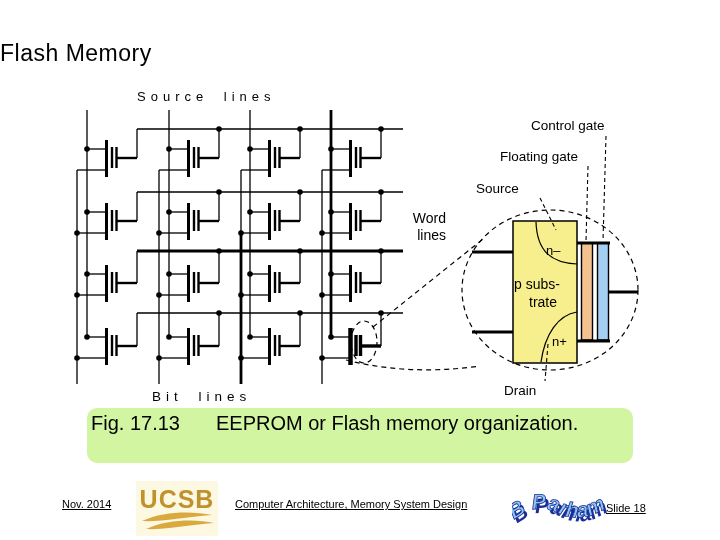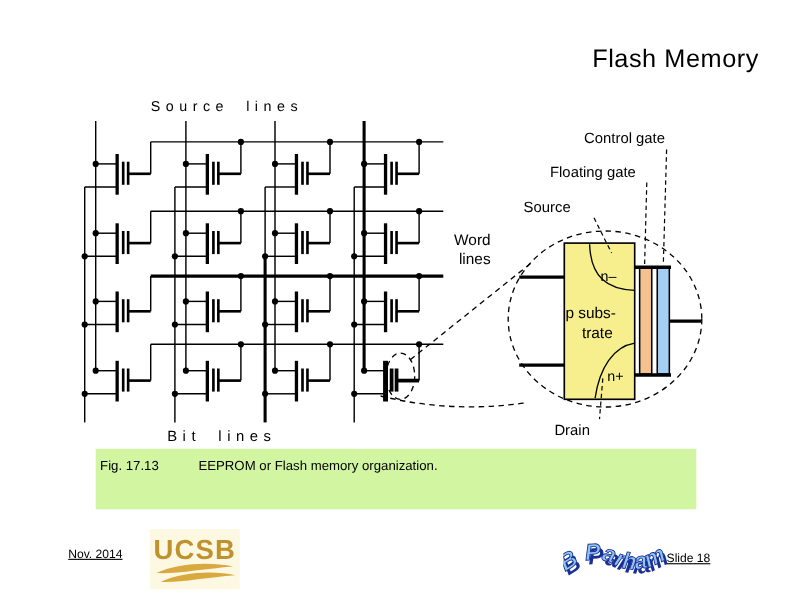--- a/index.html
+++ b/index.html
@@ -1,22 +1,22 @@
 <!DOCTYPE html>
 <html><head>
 <meta charset="utf-8">
 <style>
   html,body{margin:0;padding:0;background:#888;}
   .slide{position:relative;width:720px;height:540px;background:#fff;overflow:hidden;
          font-family:"Liberation Sans",sans-serif;color:#000;margin:0 auto;}
-  .title{position:absolute;left:0;top:40px;width:690px;text-align:right;
+  .title{position:absolute;left:0;top:40px;width:690px;text-align:left;
          font-size:23px;font-weight:400;letter-spacing:0.5px;}
   svg.diagram{position:absolute;left:0;top:0;width:720px;height:540px;}
   .caption{position:absolute;left:87px;top:408px;width:546px;height:55px;
-           font-size:12px;line-height:22px;padding:4px 0 0 4px;box-sizing:border-box;}
+           font-size:20px;line-height:22px;padding:4px 0 0 4px;box-sizing:border-box;border-radius:10px;}
   .caption .figlabel{display:inline-block;margin-right:36px;}
   .footer-text{position:absolute;font-size:11px;white-space:nowrap;text-decoration:underline;}
   .f-date{left:62px;top:498px;}
   .f-course{left:235px;top:498px;}
   .f-slide{left:606px;top:502px;}
   .ucsb-logo{position:absolute;left:136px;top:481px;width:82px;height:55px;}
   .parhami-logo{position:absolute;left:512px;top:480px;width:95px;height:57px;}
   text{font-family:"Liberation Sans",sans-serif;}
 </style>
 </head>
@@ -278,20 +278,21 @@
 
   <div class="ucsb-logo">
     <svg width="82" height="55" viewBox="0 0 82 55">
       <rect x="0" y="0" width="82" height="55" fill="#fcf8e2"></rect>
       <text x="41" y="27" text-anchor="middle" font-family="Liberation Serif, serif" font-weight="bold" font-size="25" letter-spacing="1" fill="#c0922e">UCSB</text>
       <path d="M6,40 C28,30 56,30 76,34 C50,36 24,41 6,40 Z" fill="#d9a93f"></path>
       <path d="M10,48 C32,38 60,38 78,42 C52,44 26,49 10,48 Z" fill="#d9a93f"></path>
     </svg>
   </div>
 
+  <div class="footer-text f-course">Computer Architecture, Memory System Design</div>
 
   <div class="parhami-logo">
     <svg width="95" height="57" viewBox="0 0 95 57">
       <defs>
         <path id="wavepath1" d="M2,40 Q24,22 46,33 T94,28"></path>
         <path id="wavepath2" d="M5,44 Q27,26 49,37 T95,32"></path>
       </defs>
       <text font-size="21" font-weight="bold" font-style="italic" fill="#1b2d96">
         <textPath href="#wavepath2">B Parhami</textPath>
       </text>

